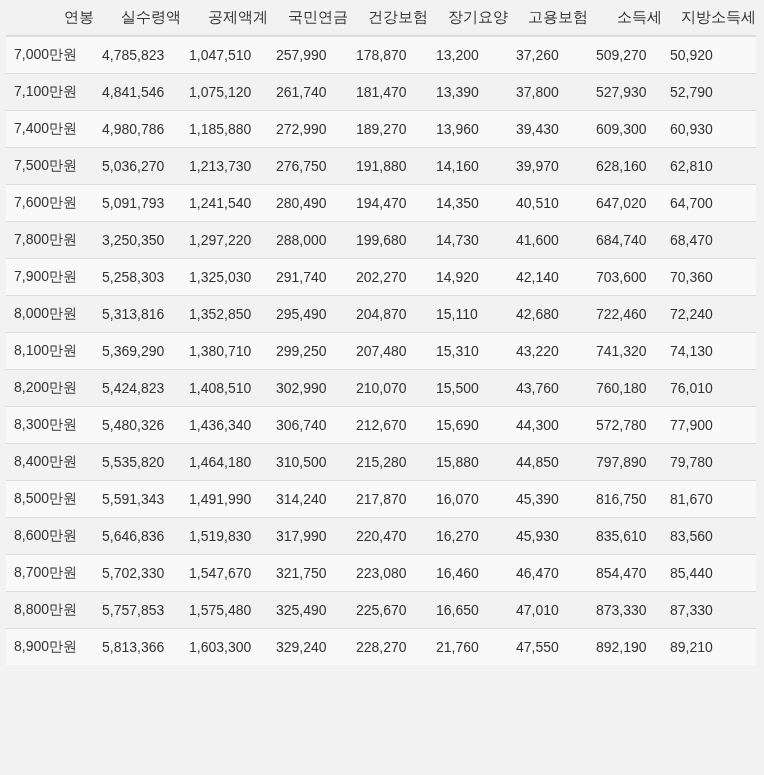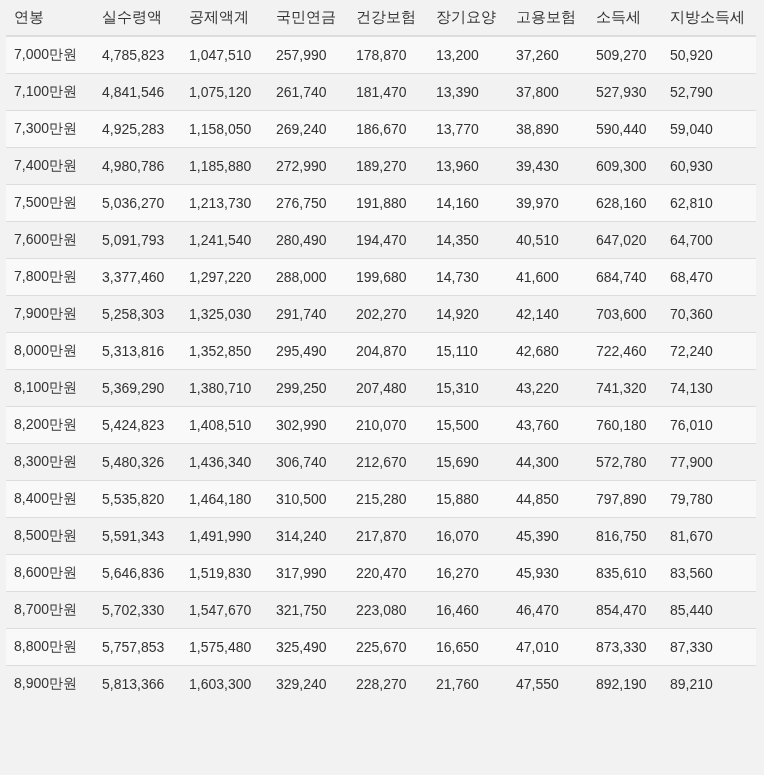--- a/index.html
+++ b/index.html
@@ -18,21 +18,21 @@
   }
   table {
     border-collapse: collapse;
     width: 750px;
     font-family: "Liberation Sans", "DejaVu Sans", sans-serif;
     font-size: 14px;
     color: #333333;
     table-layout: fixed;
   }
   thead th {
-    text-align: left;
+    text-align: right;
     font-weight: normal;
     height: 35px;
     padding: 0 0 0 8px;
     border-bottom: 2px solid #dddddd;
     background: #f2f2f2;
     color: #333333;
     font-size: 15px;
   }
   tbody td {
     height: 36px;
@@ -99,31 +99,20 @@
           <td>4,841,546</td>
           <td>1,075,120</td>
           <td>261,740</td>
           <td>181,470</td>
           <td>13,390</td>
           <td>37,800</td>
           <td>527,930</td>
           <td>52,790</td>
         </tr>
         <tr>
-          <td>7,300만원</td>
-          <td>4,925,283</td>
-          <td>1,158,050</td>
-          <td>269,240</td>
-          <td>186,670</td>
-          <td>13,770</td>
-          <td>38,890</td>
-          <td>590,440</td>
-          <td>59,040</td>
-        </tr>
-        <tr>
           <td>7,400만원</td>
           <td>4,980,786</td>
           <td>1,185,880</td>
           <td>272,990</td>
           <td>189,270</td>
           <td>13,960</td>
           <td>39,430</td>
           <td>609,300</td>
           <td>60,930</td>
         </tr>
@@ -144,21 +133,21 @@
           <td>1,241,540</td>
           <td>280,490</td>
           <td>194,470</td>
           <td>14,350</td>
           <td>40,510</td>
           <td>647,020</td>
           <td>64,700</td>
         </tr>
         <tr>
           <td>7,800만원</td>
-          <td>3,377,460</td>
+          <td>3,250,350</td>
           <td>1,297,220</td>
           <td>288,000</td>
           <td>199,680</td>
           <td>14,730</td>
           <td>41,600</td>
           <td>684,740</td>
           <td>68,470</td>
         </tr>
         <tr>
           <td>7,900만원</td>

